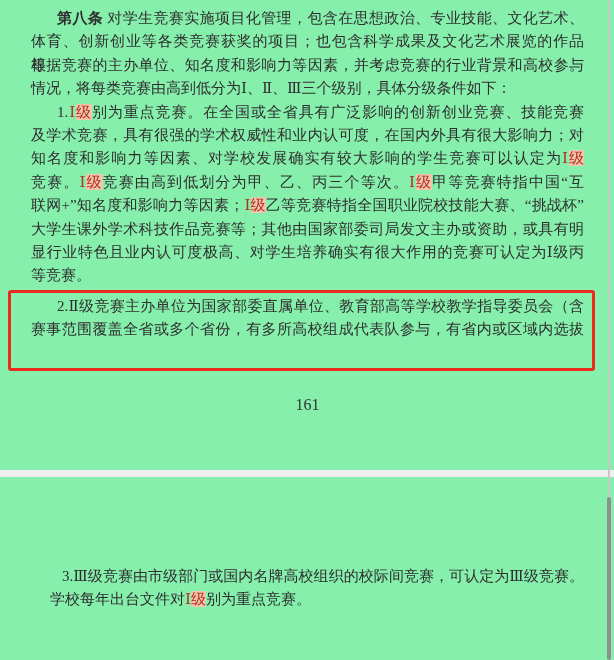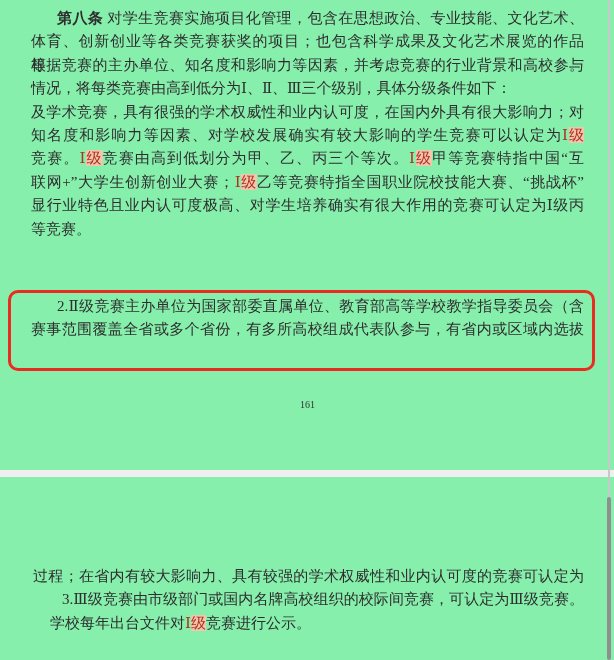--- a/index.html
+++ b/index.html
@@ -13,26 +13,26 @@
   .fill{text-align:justify;text-align-last:justify;}
   .ind{padding-left:26px;}
   .ind2{padding-left:29px;}
   .ind3{padding-left:17px;}
   .b{font-weight:bold;}
   .h1{color:#b02f1e;}
   .h2{color:#b02f1e;background:#f2c5ad;}
   #p161-block{left:31px;top:7px;width:553px;}
   #annotation-box{
     position:absolute;left:8px;top:290px;width:553px;height:71px;
-    border:3px solid #ea2b1f;border-radius:10px;
+    border:3px solid #ea2b1f;border-radius:3px;
     padding:2px 8px 2px 20px;
   }
   #page-number{
     position:absolute;left:31px;top:397px;width:553px;height:16px;
-    text-align:center;font-size:10px;line-height:16px;color:#333333;
+    text-align:center;font-size:16px;line-height:16px;color:#333333;
   }
   #page-separator{
     position:absolute;left:0;top:470px;width:614px;height:7px;background:#efefef;
   }
   #p162-block{left:33px;top:565px;width:551px;}
   #scrollbar-track{
     position:absolute;right:4px;top:0;width:2px;height:660px;background:#c8c8c8;
   }
   #scrollbar-thumb{
     position:absolute;right:3px;top:497px;width:4px;height:163px;
@@ -42,39 +42,40 @@
 </head>
 <body>
 
 <div id="viewport">
 
   <div id="p161-block" class="textblock">
     <p class="ln fill ind"><span class="b">第八条</span><span> 对学生竞赛实施项目化管理，包含在思想政治、专业技能、文化艺术、</span></p>
     <p class="ln fill"><span>体育、创新创业等各类竞赛获奖的项目；也包含科学成果及文化艺术展览的作品等。</span></p>
     <p class="ln fill"><span>根据竞赛的主办单位、知名度和影响力等因素，并考虑竞赛的行业背景和高校参与</span></p>
     <p class="ln"><span>情况，将每类竞赛由高到低分为Ⅰ、Ⅱ、Ⅲ三个级别，具体分级条件如下：</span></p>
+    <p class="ln fill ind"><span>1.</span><span class="h1">Ⅰ</span><span class="h2">级</span><span>别为重点竞赛。在全国或全省具有广泛影响的创新创业竞赛、技能竞赛</span></p>
     <p class="ln fill"><span>及学术竞赛，具有很强的学术权威性和业内认可度，在国内外具有很大影响力；对</span></p>
     <p class="ln fill"><span>知名度和影响力等因素、对学校发展确实有较大影响的学生竞赛可以认定为</span><span class="h1">Ⅰ</span><span class="h2">级</span></p>
     <p class="ln fill"><span>竞赛。</span><span class="h1">Ⅰ</span><span class="h2">级</span><span>竞赛由高到低划分为甲、乙、丙三个等次。</span><span class="h1">Ⅰ</span><span class="h2">级</span><span>甲等竞赛特指中国“互</span></p>
-    <p class="ln fill"><span>联网+”大学生创新创业大赛；</span><span class="h1">Ⅰ</span><span class="h2">级</span><span>乙等竞赛特指全国职业院校技能大赛、“挑战杯”</span></p>
+    <p class="ln fill"><span>联网+”知名度和影响力等因素；</span><span class="h1">Ⅰ</span><span class="h2">级</span><span>乙等竞赛特指全国职业院校技能大赛、“挑战杯”</span></p>
+    <p class="ln fill"><span>大学生课外学术科技作品竞赛等；其他由国家部委司局发文主办或资助，或具有明</span></p>
     <p class="ln fill"><span>显行业特色且业内认可度极高、对学生培养确实有很大作用的竞赛可认定为Ⅰ级丙</span></p>
     <p class="ln"><span>等竞赛。</span></p>
   </div>
 
   <div id="annotation-box">
     <p class="ln fill ind"><span>2.Ⅱ级竞赛主办单位为国家部委直属单位、教育部高等学校教学指导委员会（含</span></p>
     <p class="ln fill"><span>赛事范围覆盖全省或多个省份，有多所高校组成代表队参与，有省内或区域内选拔</span></p>
   </div>
 
   <div id="page-number">161</div>
 
   <div id="page-separator"></div>
 
   <div id="p162-block" class="textblock">
-    <p class="ln fill"><span>过程；在省内有较大影响力、具有较强的学术权威性和业内认可度的竞赛可认定为</span></p>
     <p class="ln fill ind2"><span>3.Ⅲ级竞赛由市级部门或国内名牌高校组织的校际间竞赛，可认定为Ⅲ级竞赛。</span></p>
-    <p class="ln ind3"><span>学校每年出台文件对</span><span class="h1">Ⅰ</span><span class="h2">级</span><span>竞赛进行公示。</span></p>
+    <p class="ln ind3"><span>学校每年出台文件对</span><span class="h1">Ⅰ</span><span class="h2">级</span><span>别为重点竞赛。</span></p>
   </div>
 
   <div id="scrollbar-track"></div>
   <div id="scrollbar-thumb"></div>
 
 </div>
 
 </body></html>

